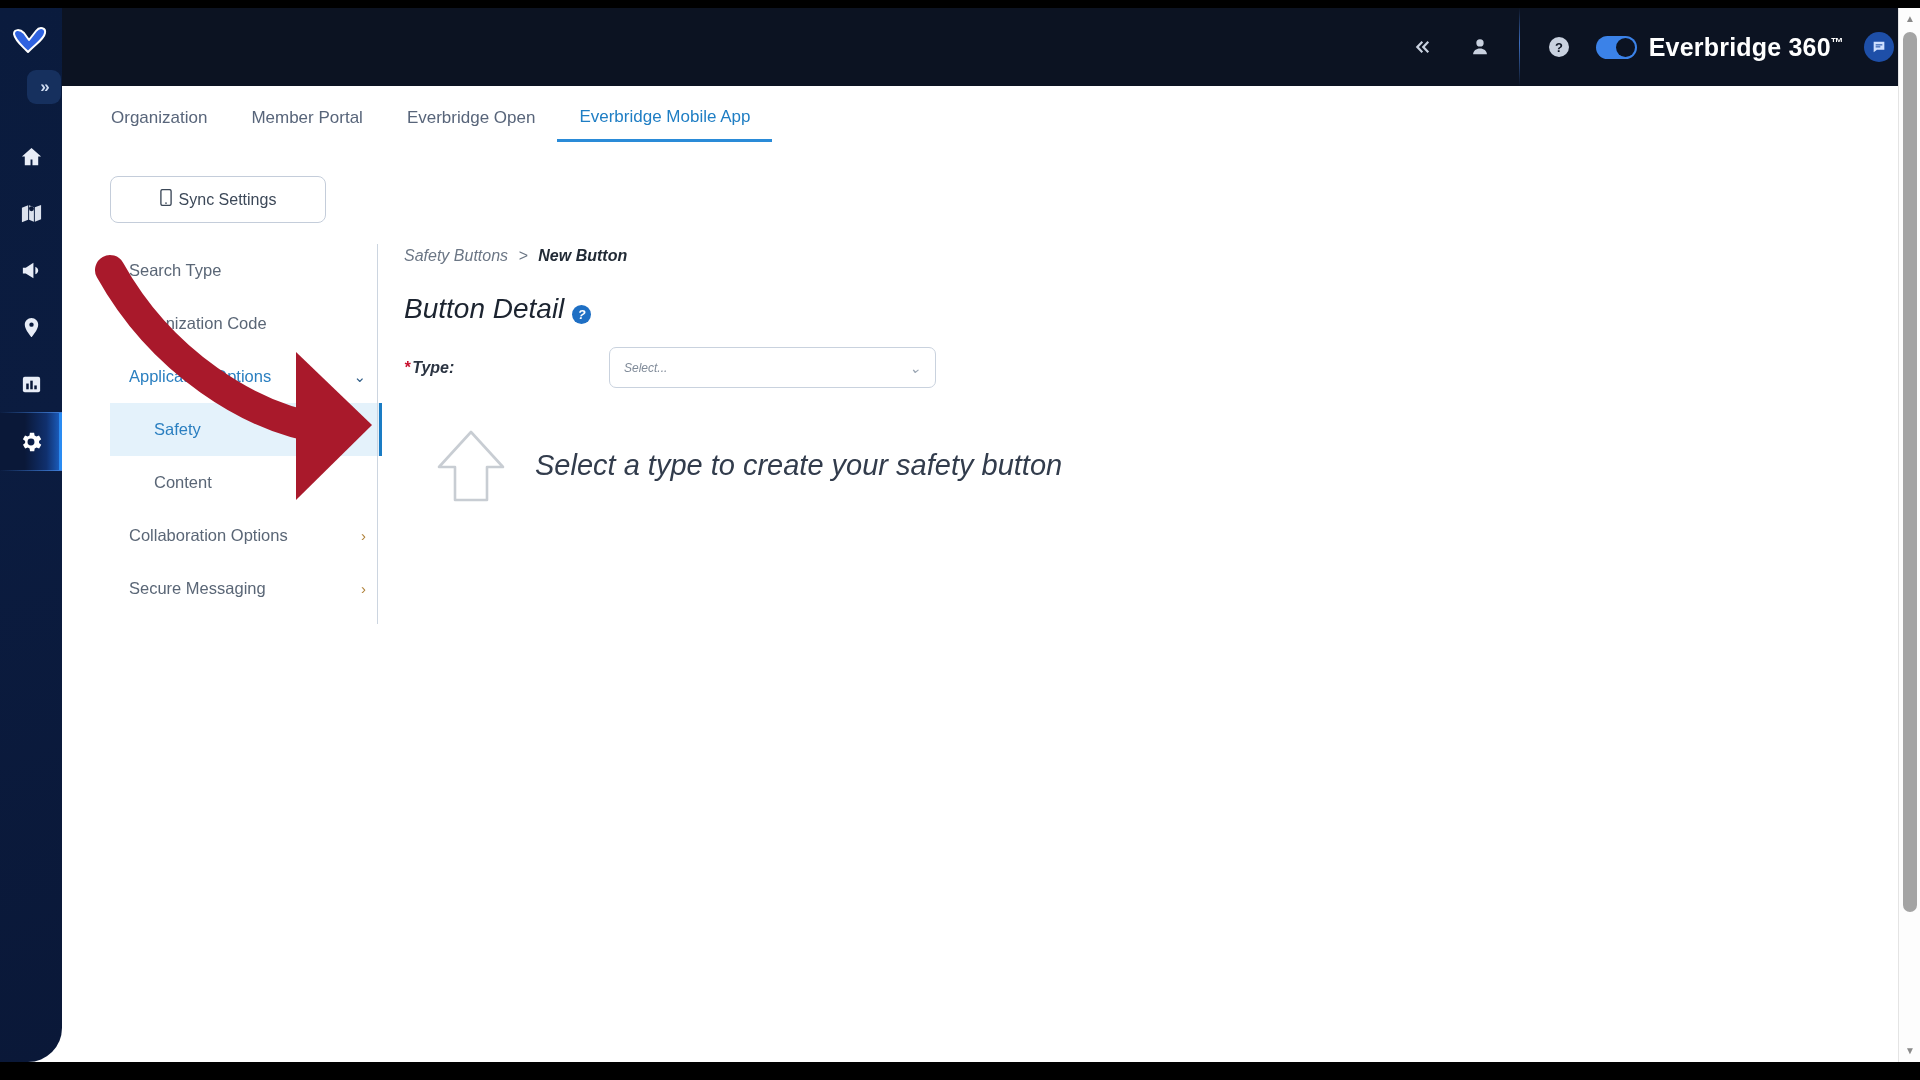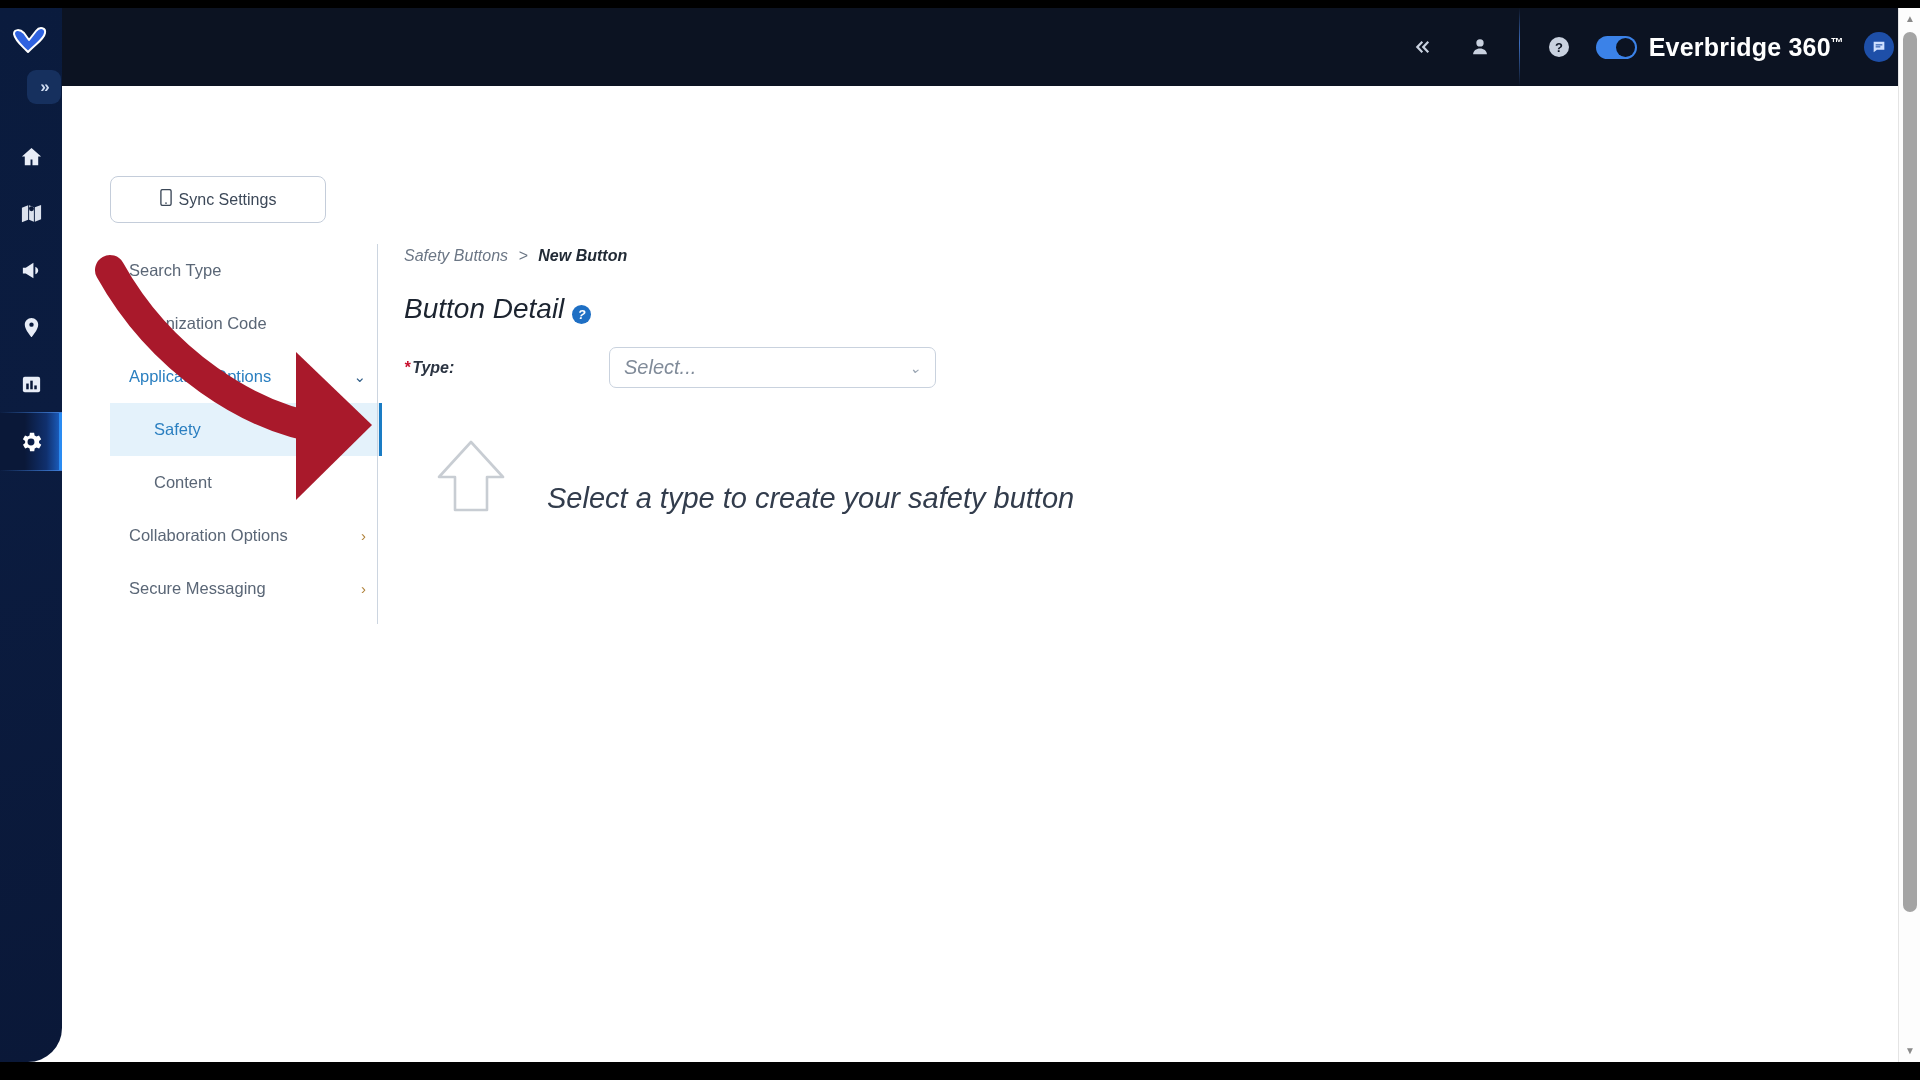--- a/index.html
+++ b/index.html
@@ -202,26 +202,26 @@
   #type-row {
     display: flex; align-items: center; margin-top: 22px;
   }
   #type-label { width: 205px; font-size: 16px; color: #2b3442; font-weight: bold; }
   #type-label .req { color: #c8102e; font-weight: bold; margin-right: 2px; }
   #type-select {
     width: 327px; height: 41px; border: 1px solid #c9d2de; border-radius: 7px;
     background: #fff; display: flex; align-items: center;
     padding: 0 14px; justify-content: space-between; cursor: pointer;
   }
-  #type-select .ph { font-size: 20px; color: #808b99; }
+  #type-select .ph { font-size: 12px; color: #808b99; }
   #type-select .caret { color: #9aa5b3; font-size: 14px; }
 
   
   #hint-row {
-    display: flex; align-items: flex-end; gap: 40px; margin-top: 44px;
+    display: flex; align-items: center; gap: 28px; margin-top: 34px;
     margin-left: 31px;
   }
   #hint-arrow { margin-top: 5px; }
   #hint-text {
     font-size: 29px; color: #323c4c; line-height: 1.45; max-width: 560px;
   }
 
   
   #annot { position: absolute; left: 0; top: 0; width: 1920px; height: 1080px;
            pointer-events: none; z-index: 50; }
@@ -332,20 +332,26 @@
               <rect x="7" y="8" width="10" height="1.6" fill="#1e4fa8"></rect>
               <rect x="7" y="11" width="7" height="1.6" fill="#1e4fa8"></rect>
             </svg>
         </div>
       </div>
     </div>
   </div>
 
   <div id="page">
 
+    <div id="tabs">
+      <div class="tab">Organization</div>
+      <div class="tab">Member Portal</div>
+      <div class="tab">Everbridge Open</div>
+      <div class="tab active">Everbridge Mobile App</div>
+    </div>
 
     <div id="sync-row">
       <div id="sync-btn">
         <span>
           <svg viewBox="0 0 14 20">
               <rect x="1" y="0.7" width="12" height="18.6" rx="2" fill="none" stroke="#3c4858" stroke-width="1.6"></rect>
               <circle cx="7" cy="16.6" r="1" fill="#3c4858"></circle>
             </svg>
         </span>
         <span>Sync Settings</span>

